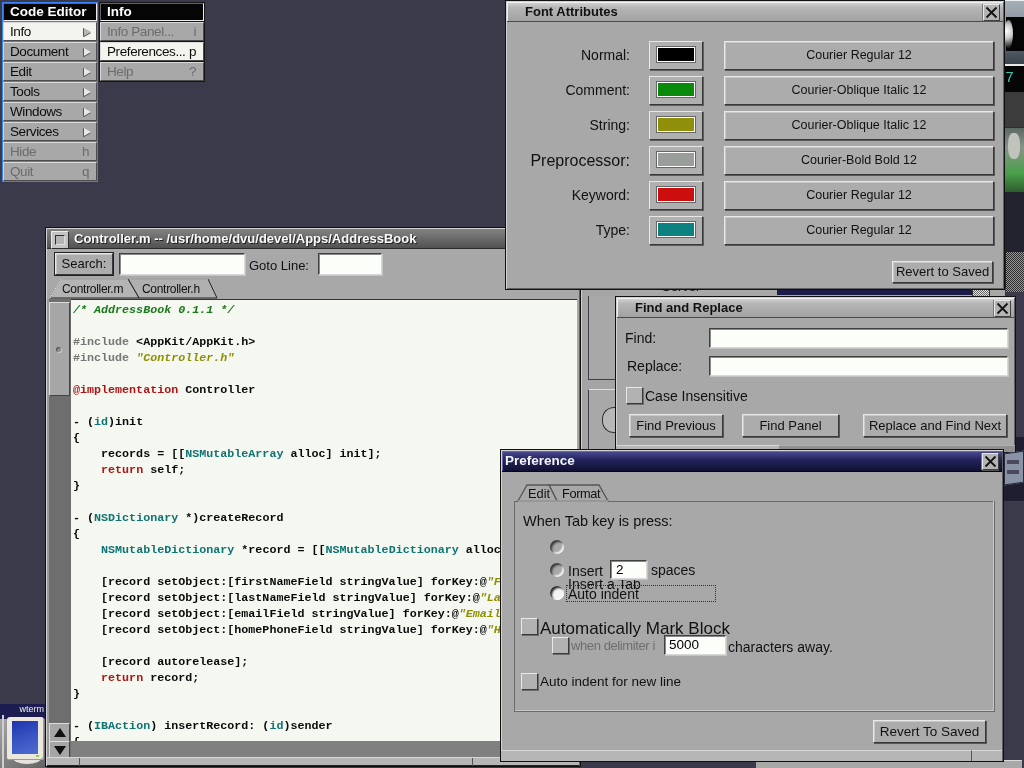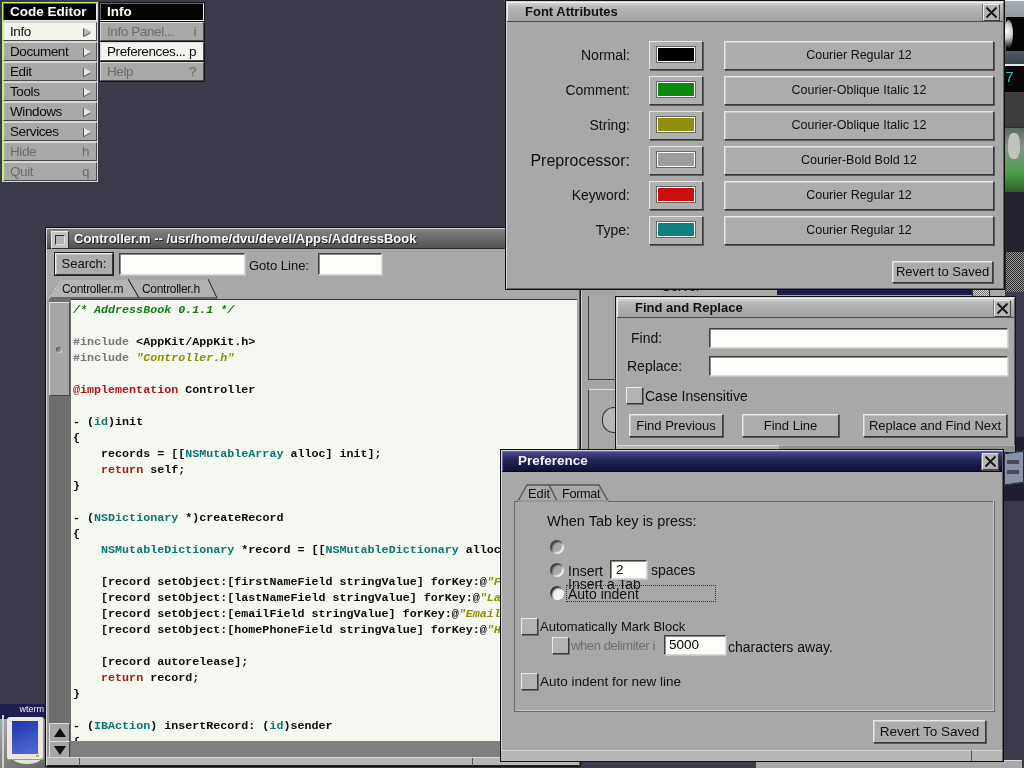--- a/index.html
+++ b/index.html
@@ -239,86 +239,86 @@
   <div class="btn" style="left:386px;top:260px;width:99px;height:20px;font-size:13px;line-height:20px;">Revert to Saved</div>
 </div>
 
 <div class="win" id="findrep" style="left:615px;top:296px;width:399px;height:154px;">
   <div class="tbar">Find and Replace</div>
   <div class="xbtn" style="right:4px;top:3px;">
       <svg width="13" height="13">
         <path d="M1.5 1.5 L11.5 11.5 M11.5 1.5 L1.5 11.5" stroke="#131313" stroke-width="1.8"></path>
       </svg>
     </div>
-  <div class="lbl" style="left:15px;top:33px;font-size:14px;">Find:</div>
+  <div class="lbl" style="left:9px;top:33px;font-size:14px;">Find:</div>
   <div class="field" style="left:93px;top:31px;width:297px;height:18px;"></div>
   <div class="lbl" style="left:11px;top:61px;font-size:14px;">Replace:</div>
   <div class="field" style="left:93px;top:59px;width:297px;height:18px;"></div>
   <div class="cb" style="left:10px;top:90px;"></div>
   <div class="lbl" style="left:29px;top:91px;font-size:14px;">Case Insensitive</div>
   <div class="btn" style="left:13px;top:117px;width:92px;height:21px;font-size:13px;line-height:21px;">Find Previous</div>
-  <div class="btn" style="left:126px;top:117px;width:95px;height:21px;font-size:13px;line-height:21px;">Find Line</div>
+  <div class="btn" style="left:126px;top:117px;width:95px;height:21px;font-size:13px;line-height:21px;">Find Panel</div>
   <div class="btn" style="left:247px;top:117px;width:142px;height:21px;font-size:13px;line-height:21px;">Replace and Find Next</div>
   <div class="abs" style="left:0px;top:148px;width:163px;height:6px;background:#b6b6b6;border-top:1px solid #d8d8d8;"></div>
   <div class="abs" style="left:163px;top:148px;width:236px;height:6px;background:#909090;border-top:1px solid #b0b0b0;"></div>
 </div>
 
 <div class="win" id="pref" style="left:500px;top:449px;width:502px;height:311px;">
   <div class="abs" style="left:1px;top:1px;right:1px;height:20px;
        background:linear-gradient(#4c4c96 0%,#23235c 45%,#101032 100%);
        border-bottom:1px solid #05051a;color:#f4f4f4;font-weight:bold;font-size:13.5px;
-       line-height:20px;padding-left:16px;box-shadow:inset 1px 1px 0 #6a6aa8;">Preference</div>
+       line-height:20px;padding-left:3px;box-shadow:inset 1px 1px 0 #6a6aa8;">Preference</div>
   <div class="xbtn" style="right:4px;top:3px;">
       <svg width="13" height="13">
         <path d="M1.5 1.5 L11.5 11.5 M11.5 1.5 L1.5 11.5" stroke="#131313" stroke-width="1.8"></path>
       </svg>
     </div>
 
   <div class="abs" style="left:13px;top:51px;width:479px;height:210px;border:1px solid #6a6a6a;
        border-top:none;box-shadow:inset -1px -1px 0 #c8c8c8;"></div>
   <svg class="abs" style="left:13px;top:34px;" width="479" height="18" viewBox="0 0 479 18">
     <line x1="0" y1="17.5" x2="4" y2="17.5" stroke="#6a6a6a"></line>
     <path d="M35 1 L85 1 L94 17 L43 17 Z" fill="#a8a8a8" stroke="#555" stroke-width="1.3"></path>
     <path d="M4 17 L13 1 L35 1 L43 17 Z" fill="#a8a8a8" stroke="#555" stroke-width="1.3"></path>
     <path d="M43 17 L94 17" stroke="#a8a8a8" stroke-width="1.4"></path>
     <path d="M4 17 L43 17" stroke="#a8a8a8" stroke-width="1.4"></path>
     <line x1="94" y1="17.5" x2="479" y2="17.5" stroke="#6a6a6a"></line>
     <text x="14" y="14" font-size="12.8" fill="#111" font-family="Liberation Sans">Edit</text>
     <text x="48" y="14" font-size="12.8" letter-spacing="-0.4" fill="#111" font-family="Liberation Sans">Format</text>
   </svg>
-  <div class="lbl" style="left:22px;top:63px;font-size:14.5px;margin-left:24px;">When Tab key is press:</div>
+  <div class="lbl" style="left:22px;top:63px;font-size:14.5px;">When Tab key is press:</div>
   <div class="radio" style="left:49px;top:90px;"></div>
   <div class="rlbl" style="left:67px;top:90px;margin-top:36px;">Insert a Tab</div>
   <div class="radio" style="left:49px;top:113px;"></div>
   <div class="rlbl" style="left:67px;top:113px;">Insert</div>
   <div class="field" style="left:109px;top:110px;width:30px;height:17px;font-size:13.5px;
        line-height:17px;padding-left:5px;">2</div>
   <div class="rlbl" style="left:150px;top:112px;">spaces</div>
   <div class="radio" style="left:49px;top:136px;background:#f2f2f2;box-shadow:inset 2px 2px 2px #2e2e2e, inset -1px -1px 1px #fff;"></div>
   <div class="abs" style="left:65px;top:135px;width:148px;height:15px;border:1px dotted #333;"></div>
   <div class="rlbl" style="left:67px;top:136px;">Auto indent</div>
   <div class="cb" style="left:20px;top:168px;"></div>
-  <div class="lbl" style="left:39px;top:169px;font-size:13px;">Automatically Mark Block</div>
+  <div class="lbl" style="left:39px;top:169px;font-size:17px;">Automatically Mark Block</div>
   <div class="cb" style="left:51px;top:187px;"></div>
   <div class="lbl" style="left:70px;top:188px;font-size:13px;letter-spacing:-0.4px;color:#6e6e6e;">when delimiter i</div>
   <div class="field" style="left:163px;top:185px;width:56px;height:18px;font-size:13.5px;
        line-height:18px;padding-left:4px;">5000</div>
   <div class="lbl" style="left:227px;top:189px;font-size:14px;">characters away.</div>
   <div class="cb" style="left:20px;top:223px;"></div>
   <div class="lbl" style="left:39px;top:224px;font-size:13.5px;">Auto indent for new line</div>
   <div class="btn" style="left:372px;top:270px;width:111px;height:21px;font-size:13.5px;line-height:21px;">Revert To Saved</div>
   <div class="abs" style="left:0;top:300px;width:32px;height:10px;background:#b6b6b6;
        border-top:1px solid #d8d8d8;border-right:1px solid #555;"></div>
   <div class="abs" style="left:32px;top:300px;width:438px;height:10px;background:#b6b6b6;
        border-top:1px solid #d8d8d8;"></div>
   <div class="abs" style="left:470px;top:300px;width:30px;height:10px;background:#b6b6b6;
        border-top:1px solid #d8d8d8;border-left:1px solid #555;"></div>
 </div>
 
-<div class="abs" id="menu1" style="left:2px;top:2px;width:94px;background:#bef264;padding:1px;">
+<div class="abs" id="menu1" style="left:2px;top:2px;width:94px;background:#3b82f6;padding:1px;">
   <div style="height:16px;background:#050505;border:1px solid;border-color:#666 #eee #eee #666;
        color:#fff;font-weight:bold;font-size:13.5px;line-height:15px;padding-left:6px;
        margin-bottom:1px;">Code Editor</div>
   <div class="mitem mhot">Info<span class="marr" style="border-left-color:#b8b8b8;"></span></div>
   <div class="mitem">Document<span class="marr"></span></div>
   <div class="mitem">Edit<span class="marr"></span></div>
   <div class="mitem">Tools<span class="marr"></span></div>
   <div class="mitem">Windows<span class="marr"></span></div>
   <div class="mitem">Services<span class="marr"></span></div>
   <div class="mitem mdis">Hide<span class="mkey">h</span></div>

